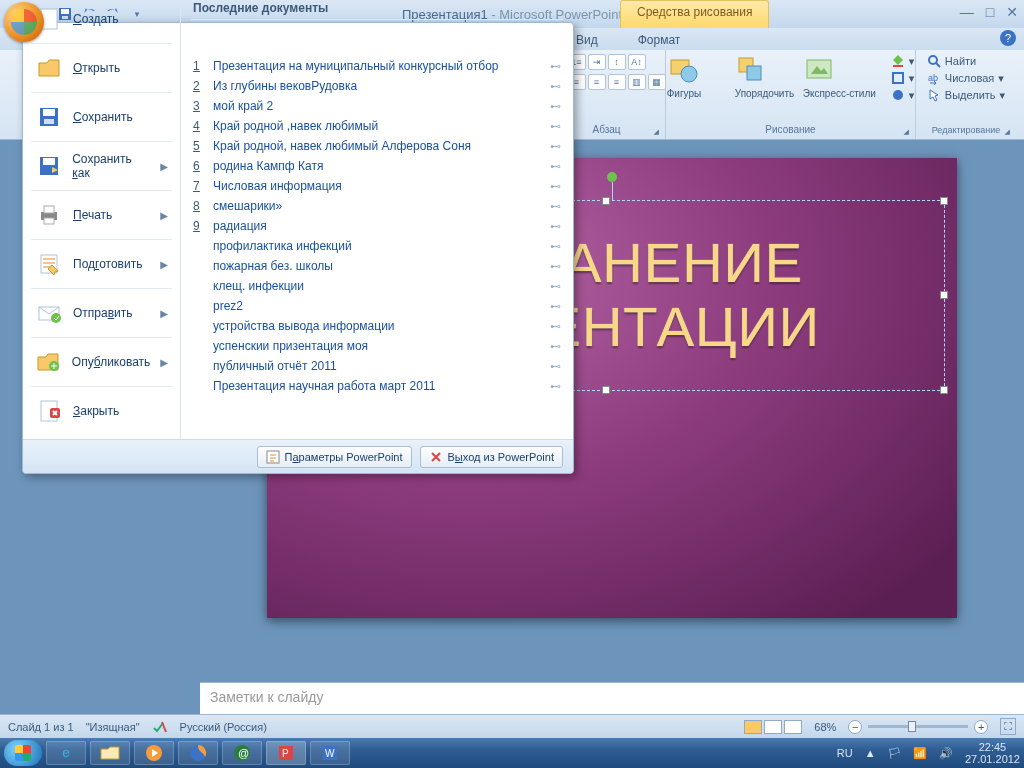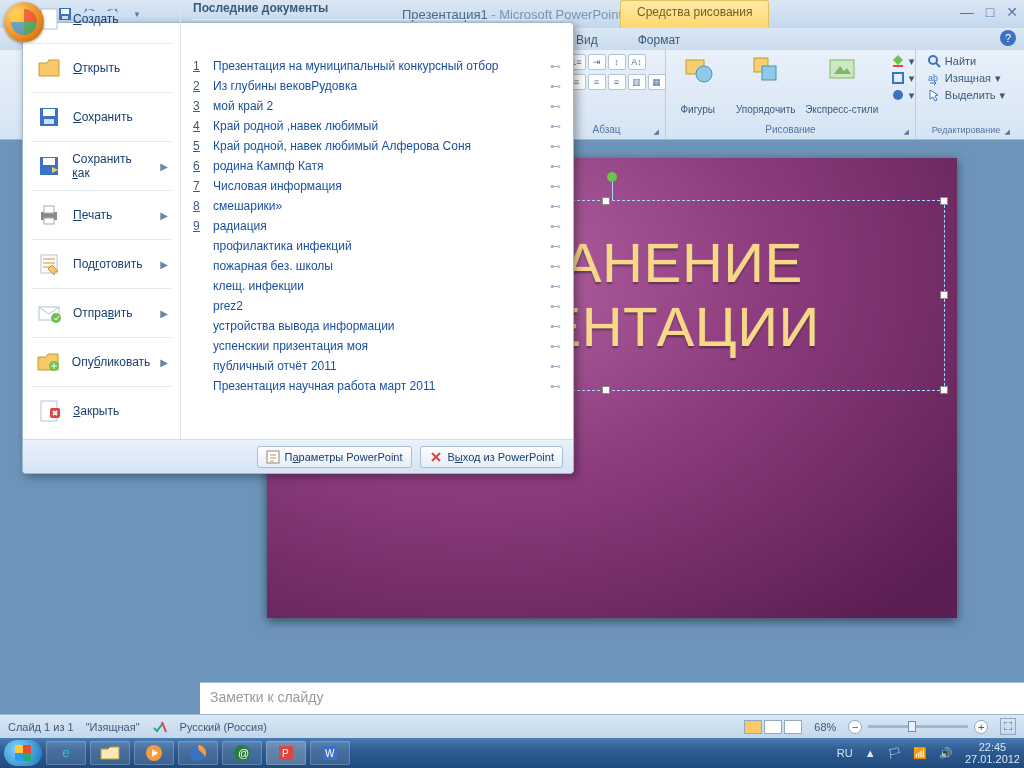--- a/index.html
+++ b/index.html
@@ -21,21 +21,21 @@
 .tabs-row { height: 22px; background: linear-gradient(#dbe7f4,#c9dcef); display:flex; align-items:flex-end; padding-left:560px; position:relative;}
 .tab { padding:3px 16px; font-size:12px; color:#3b5a7a; }
 .help-ic{position:absolute;right:8px;top:2px;width:16px;height:16px;border-radius:50%;background:#3b72c4;color:#fff;font-size:11px;text-align:center;line-height:16px;}
 
 
 .ribbon { height: 90px; background: linear-gradient(#e9f1fa,#d5e4f3); border-bottom:1px solid #9fb8d1; display:flex; padding-left:548px;}
 .group { border-right:1px solid #b9cde0; padding:4px 8px 2px; display:flex; flex-direction:column; align-items:center; justify-content:space-between;}
 .group-label{font-size:10px;color:#5576a0; text-align:center; padding-bottom:2px; align-self:stretch; position:relative;}
 .group-label::after{content:"◢"; position:absolute; right:-2px; bottom:1px; font-size:7px; color:#5576a0;}
 .grp-body{display:flex; gap:6px; align-items:flex-start; flex:1;}
-.big-btn{display:flex;flex-direction:column;align-items:center;gap:18px;width:62px;}
+.big-btn{display:flex;flex-direction:column;align-items:flex-start;gap:2px;width:62px;}
 .big-btn .ic{width:32px;height:32px;}
 .big-btn .lbl{font-size:10px;color:#3b5a7a;text-align:center;line-height:1.1;}
 .small-stack{display:flex;flex-direction:column;gap:3px;}
 .small-btn{display:flex;align-items:center;gap:4px;font-size:11px;color:#3b5a7a;}
 .small-btn .ic{width:14px;height:14px;}
 .mini-ic{width:18px;height:16px;border:1px solid #b0c4da;background:#fff;border-radius:2px;display:flex;align-items:center;justify-content:center;font-size:9px;color:#5576a0;}
 .mini-row{display:flex;gap:2px;}
 
 
 .workspace{position:absolute; left:0; top:140px; right:0; bottom:54px; background:#6d95bb; display:flex;}
@@ -217,21 +217,21 @@
                 <line x1="9" y1="9" x2="13" y2="13" stroke="#3b72c4" stroke-width="2"></line>
               </svg>
             </span>
             <span>Найти</span>
           </div>
       <div class="small-btn"><span class="ic">
               <svg width="14" height="14">
                 <text x="1" y="10" font-size="9" fill="#3b72c4">ab</text>
                 <path d="M3 12h6l-2-2m2 2-2 2" stroke="#3b72c4" fill="none"></path>
               </svg>
-            </span><span>Изящная</span> ▾</div>
+            </span><span>Числовая</span> ▾</div>
       <div class="small-btn"><span class="ic">
               <svg width="14" height="14">
                 <path d="M3 2l8 5-3 1 2 4-2 1-2-4-3 2z" fill="#fff" stroke="#3b72c4"></path>
               </svg>
             </span><span>Выделить</span> ▾</div>
     </div>
       </div>
     <div class="group-label" style="font-size:9px;">Редактирование</div>
   </div>
 </div>

